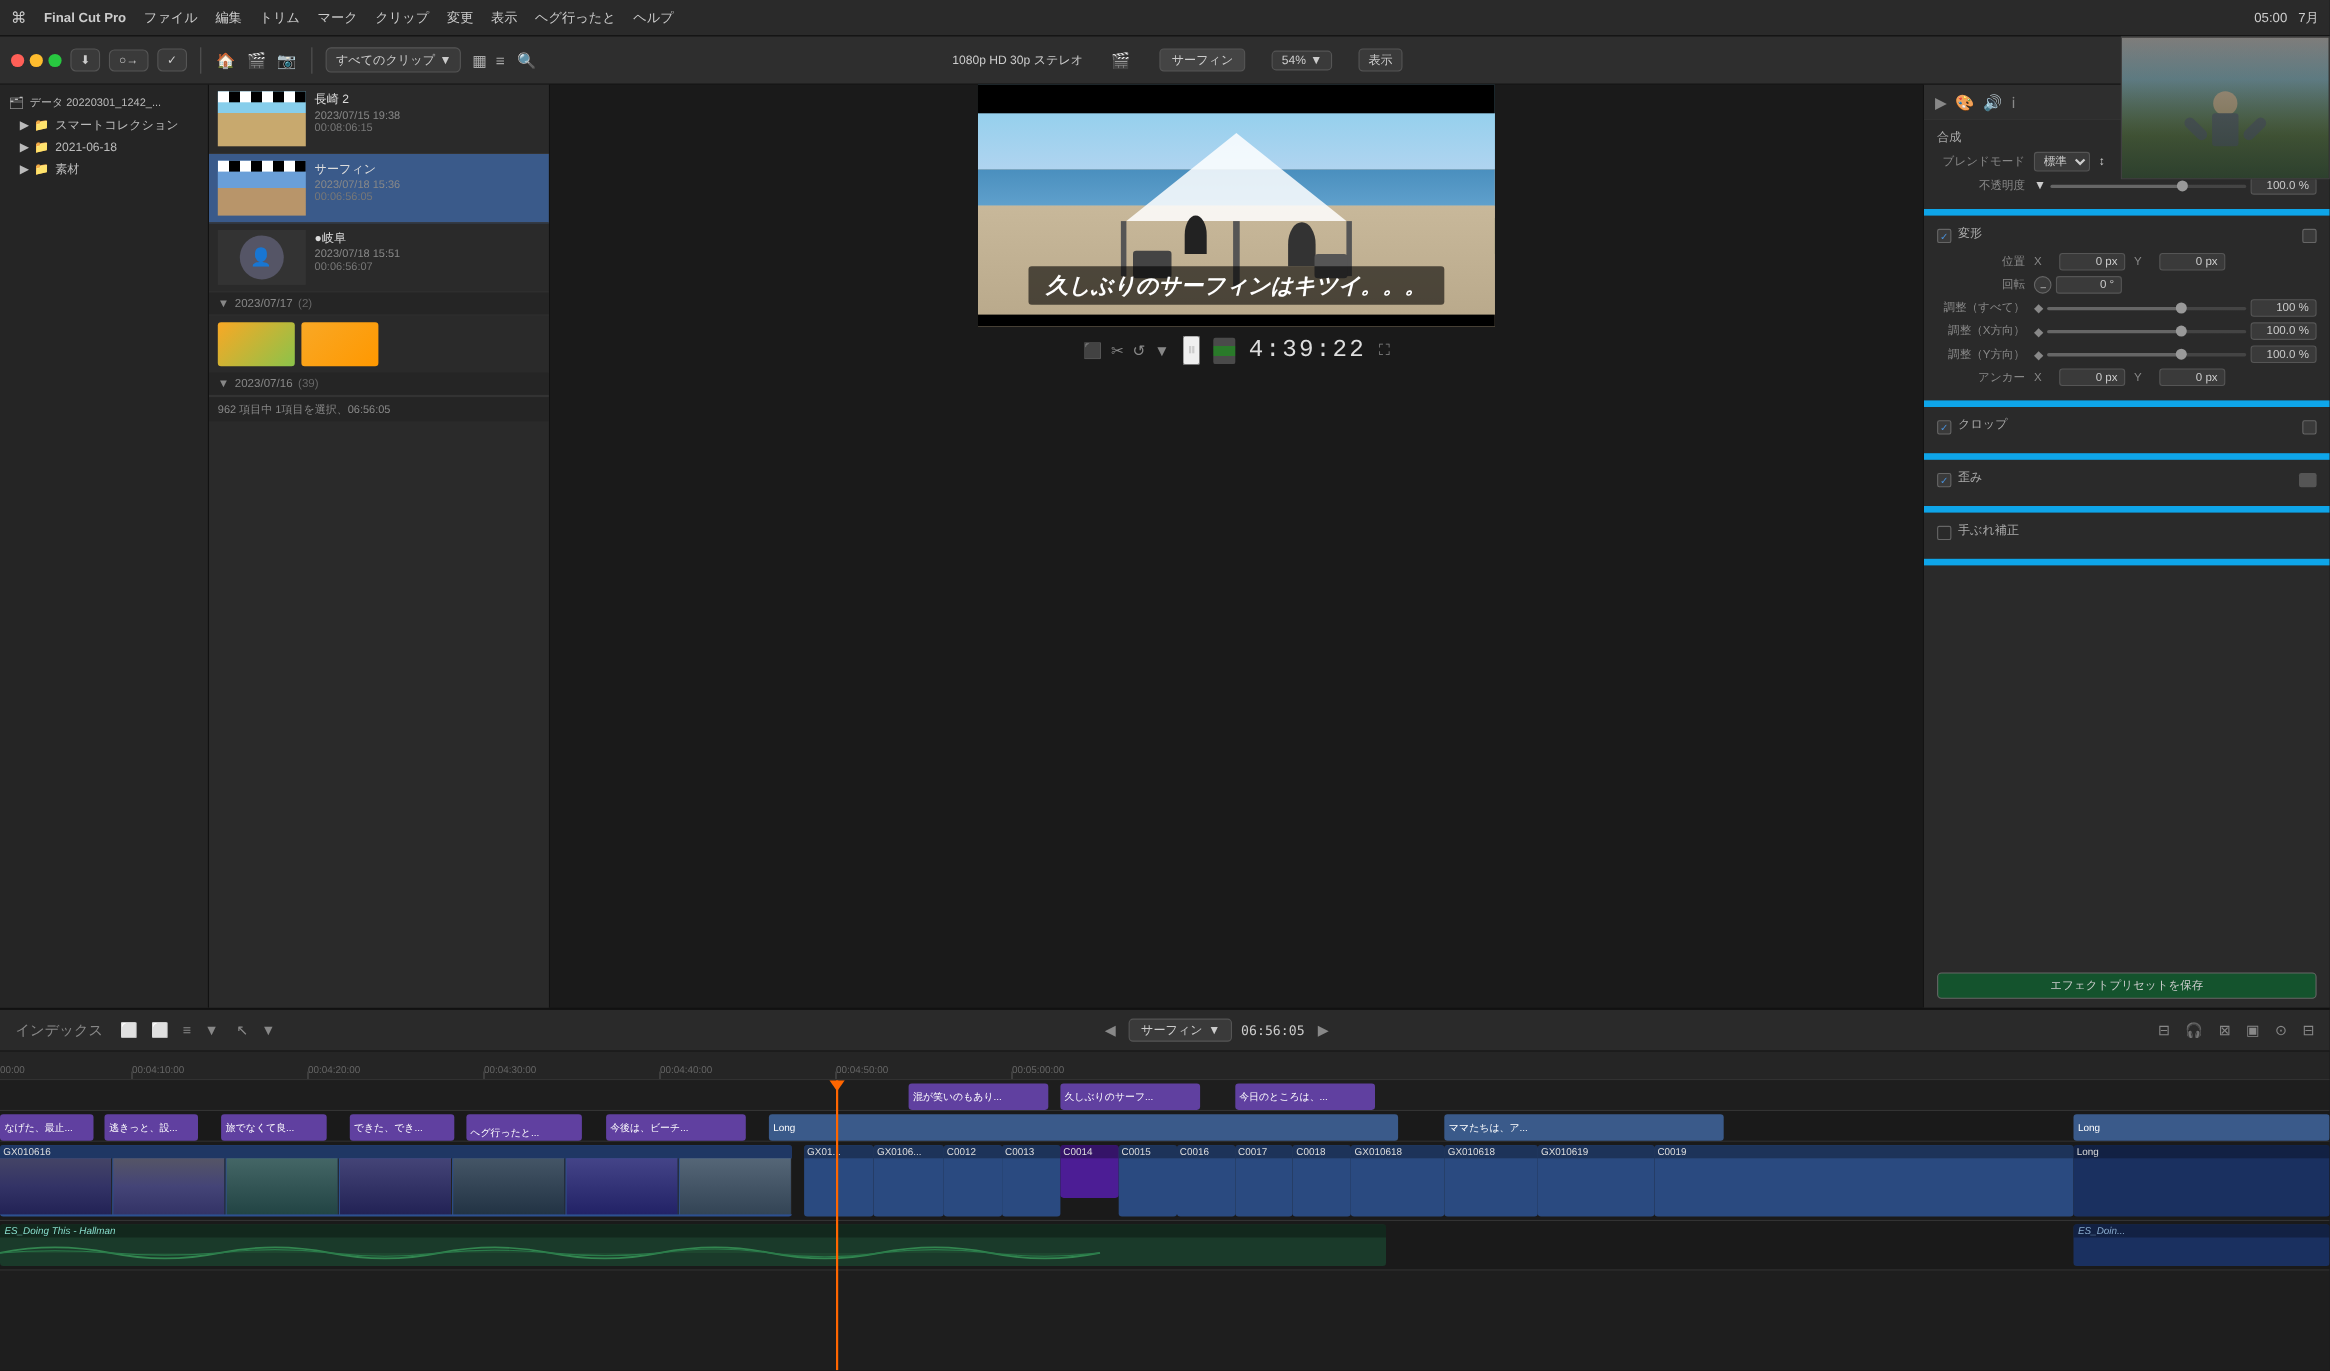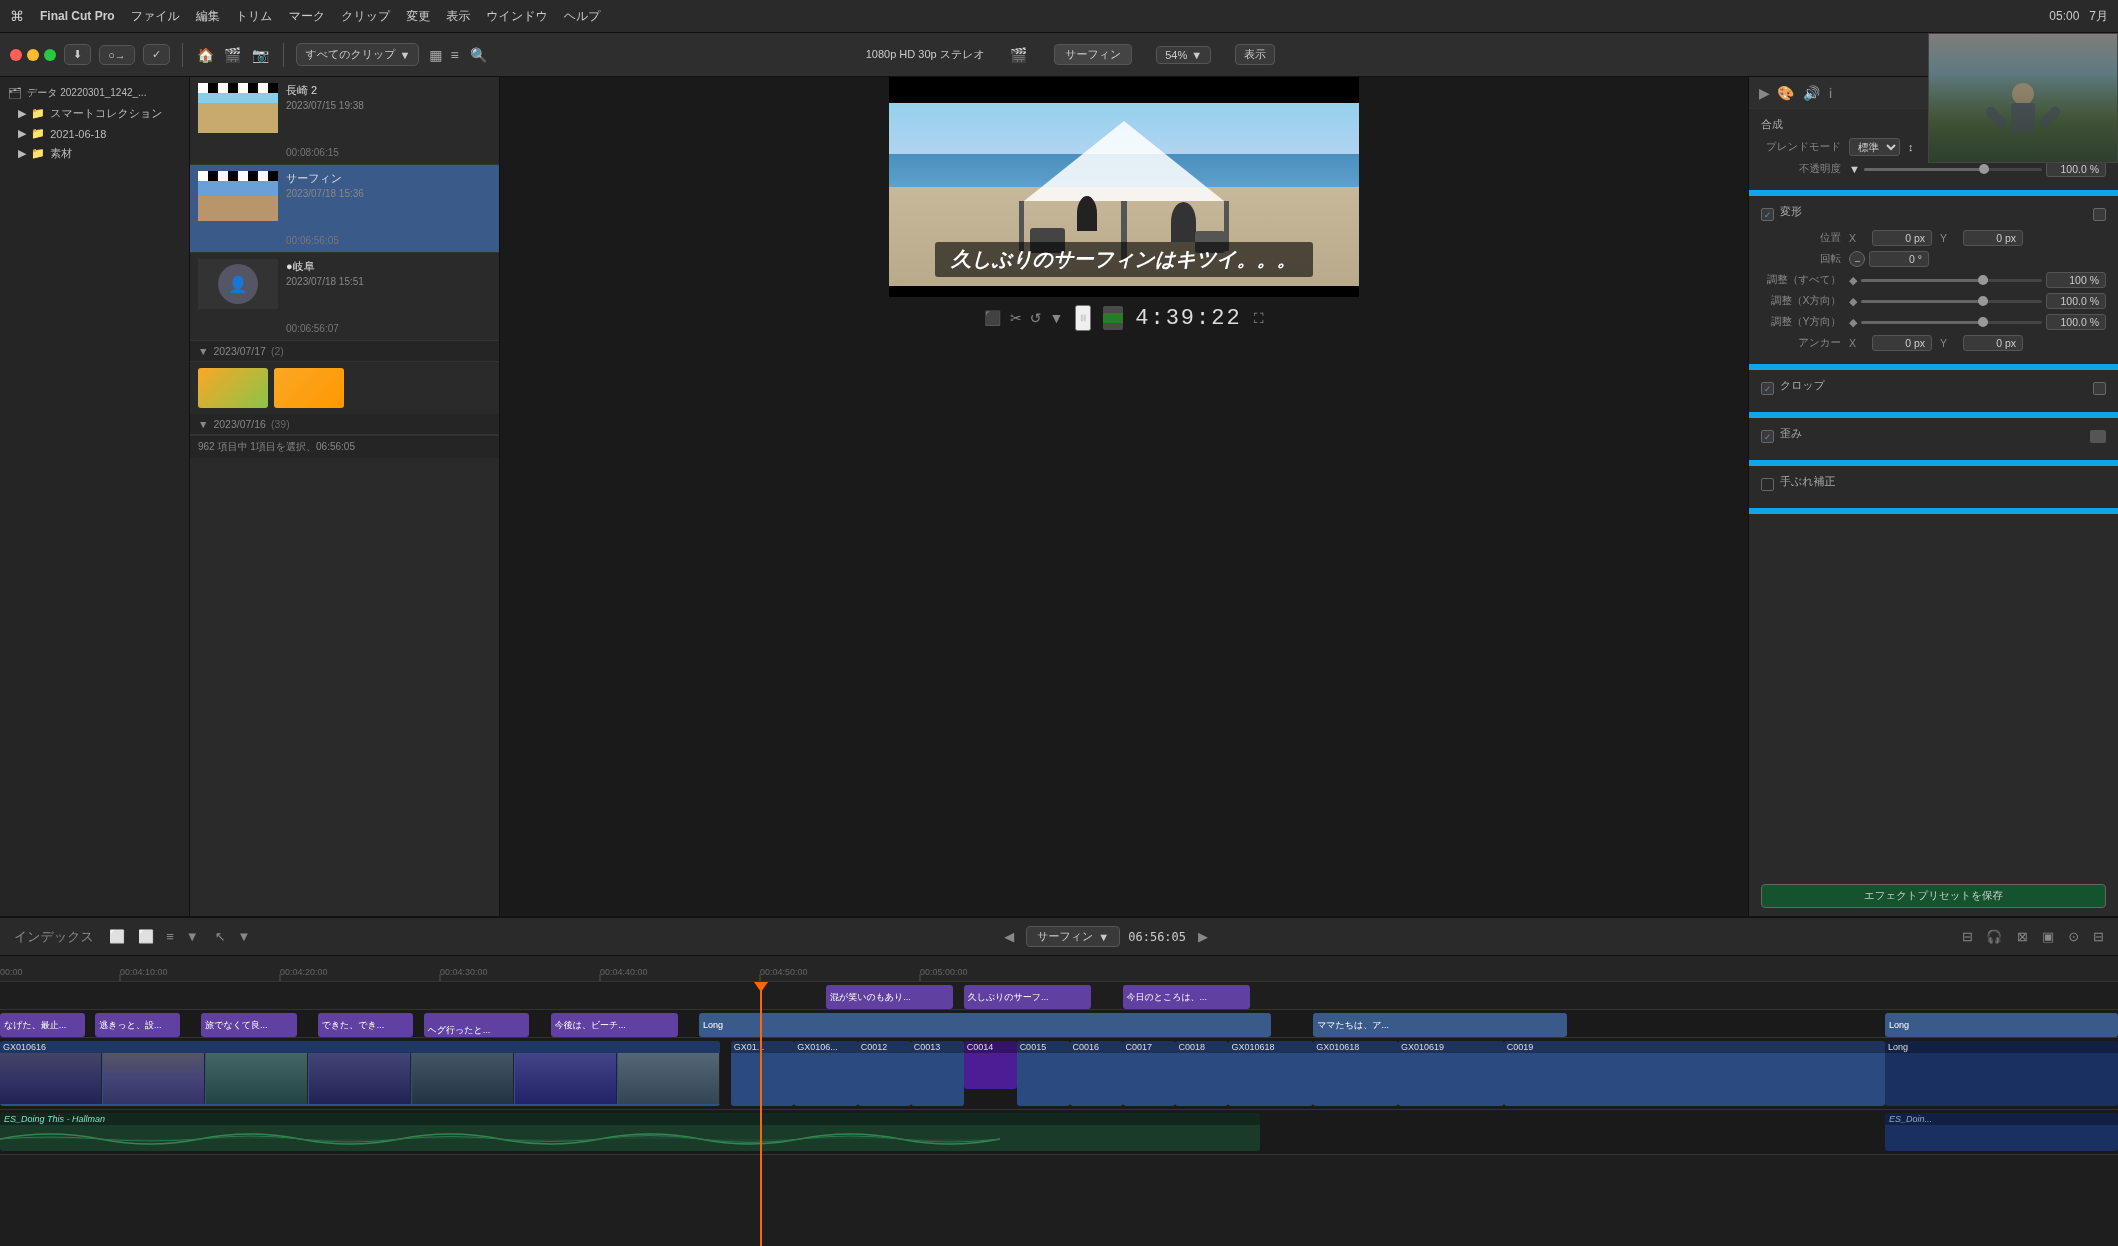--- a/index.html
+++ b/index.html
@@ -205,21 +205,21 @@
     .clapboard-overlay {
       position: absolute;
       top: 0; left: 0; right: 0;
       height: 10px;
       background: repeating-linear-gradient(90deg, #fff 0, #fff 10px, #000 10px, #000 20px);
     }
 
     .clip-info { flex: 1; }
     .clip-name { font-size: 11px; color: #ddd; font-weight: 500; margin-bottom: 2px; }
     .clip-date { font-size: 10px; color: #888; }
-    .clip-duration { font-size: 10px; color: #777; margin-top: 36px; }
+    .clip-duration { font-size: 10px; color: #777; }
 
     .section-header {
       background: #252525;
       padding: 4px 8px;
       font-size: 10.5px;
       color: #888;
       display: flex;
       align-items: center;
       gap: 5px;
       border-bottom: 1px solid #333;
@@ -640,21 +640,21 @@
 <div id="menubar">
   <span class="apple-logo">⌘</span>
   <span class="menu-item bold">Final Cut Pro</span>
   <span class="menu-item">ファイル</span>
   <span class="menu-item">編集</span>
   <span class="menu-item">トリム</span>
   <span class="menu-item">マーク</span>
   <span class="menu-item">クリップ</span>
   <span class="menu-item">変更</span>
   <span class="menu-item">表示</span>
-  <span class="menu-item">ウインドウ</span>
+  <span class="menu-item">ヘグ行ったと</span>
   <span class="menu-item">ヘルプ</span>
   <div class="menubar-right">
     <span>05:00</span>
     <span>7月</span>
   </div>
 </div>
 
 <div id="toolbar">
 
   <div style="display:flex;gap:5px;align-items:center;">

